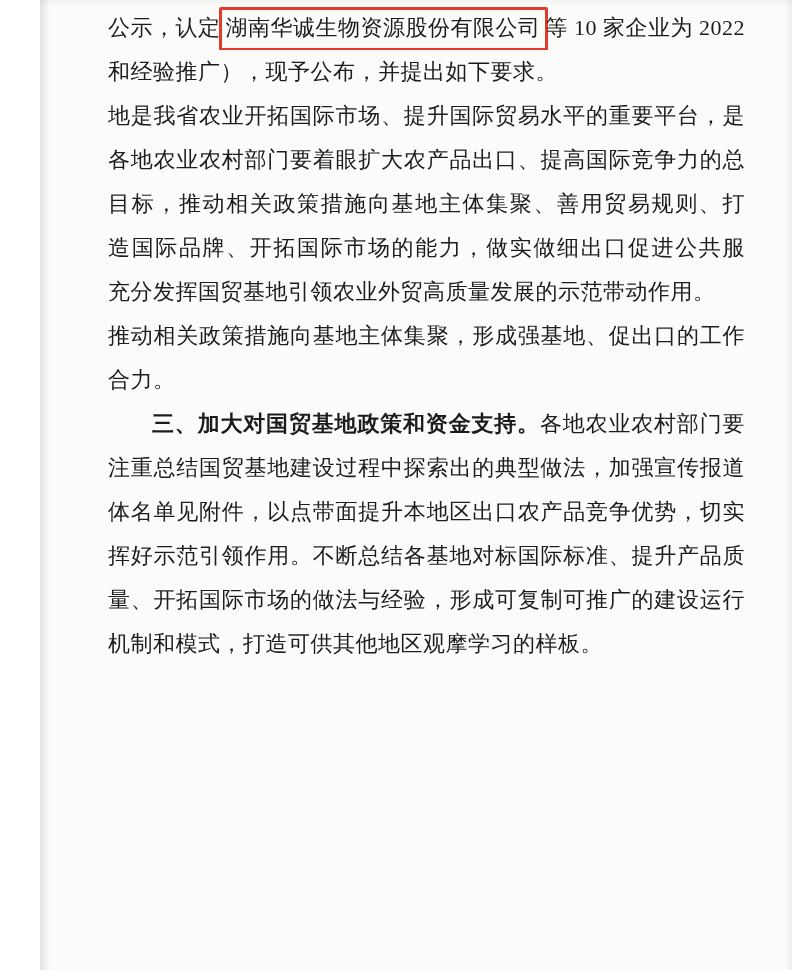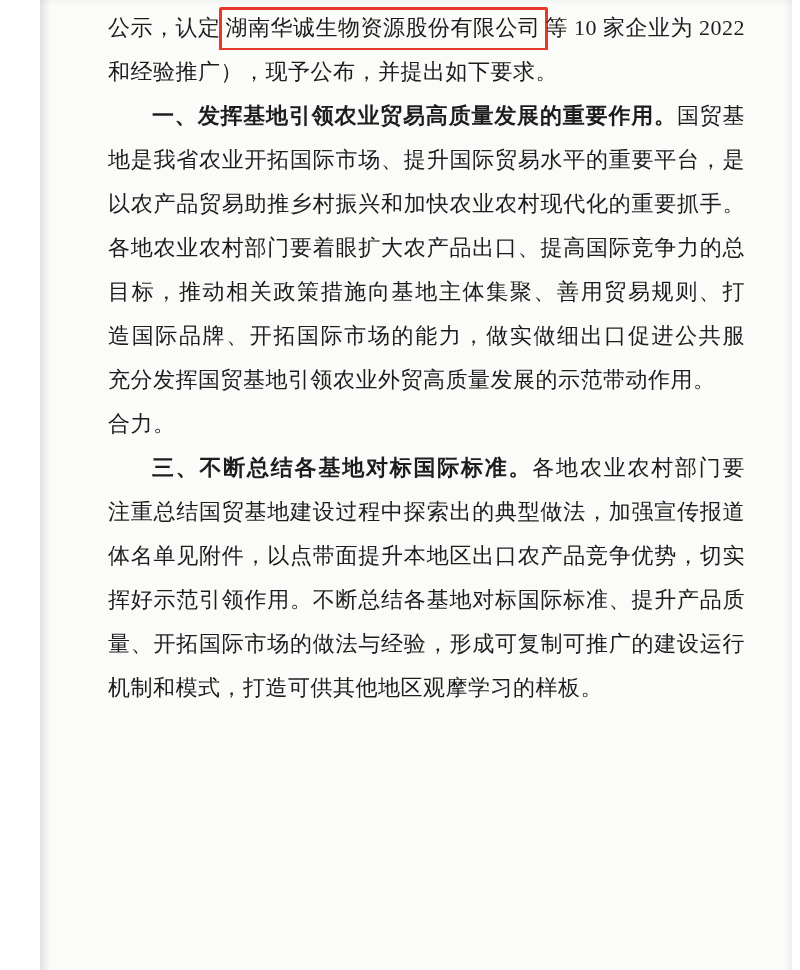--- a/index.html
+++ b/index.html
@@ -49,42 +49,41 @@
 </head>
 <body>
 
 <div class="page">
 
   <div class="line fill"><span>公示，认定</span><span class="company-box">湖南华诚生物资源股份有限公司</span><span>等 10 家企业为 2022</span></div>
 
 
   <div class="line end"><span>和经验推广），现予公布，并提出如下要求。</span></div>
 
-  <div class="line fill indent"><span class="head">一、发挥基地引领农业贸易高质量发展的重要作用。</span><span>国贸基</span></div>
 
   <div class="line fill"><span>地是我省农业开拓国际市场、提升国际贸易水平的重要平台，是</span></div>
 
-  <div class="line fill"><span>以农产品贸易助推乡村振兴和加快农业农村现代化的重要抓手。</span></div>
 
   <div class="line fill"><span>各地农业农村部门要着眼扩大农产品出口、提高国际竞争力的总</span></div>
 
   <div class="line fill"><span>目标，推动相关政策措施向基地主体集聚、善用贸易规则、打</span></div>
 
   <div class="line fill"><span>造国际品牌、开拓国际市场的能力，做实做细出口促进公共服务，</span></div>
 
   <div class="line end"><span>充分发挥国贸基地引领农业外贸高质量发展的示范带动作用。</span></div>
 
 
 
 
 
+  <div class="line fill"><span>推动相关政策措施向基地主体集聚，形成强基地、促出口的工作</span></div>
 
   <div class="line end"><span>合力。</span></div>
 
-  <div class="line fill indent"><span class="head">三、不断总结各基地对标国际标准。</span><span>各地农业农村部门要</span></div>
+  <div class="line fill indent"><span class="head">三、加大对国贸基地政策和资金支持。</span><span>各地农业农村部门要</span></div>
 
   <div class="line fill"><span>注重总结国贸基地建设过程中探索出的典型做法，加强宣传报道</span></div>
 
   <div class="line fill"><span>体名单见附件，以点带面提升本地区出口农产品竞争优势，切实发</span></div>
 
   <div class="line fill"><span>挥好示范引领作用。不断总结各基地对标国际标准、提升产品质</span></div>
 
   <div class="line fill"><span>量、开拓国际市场的做法与经验，形成可复制可推广的建设运行</span></div>
 
   <div class="line end"><span>机制和模式，打造可供其他地区观摩学习的样板。</span></div>

